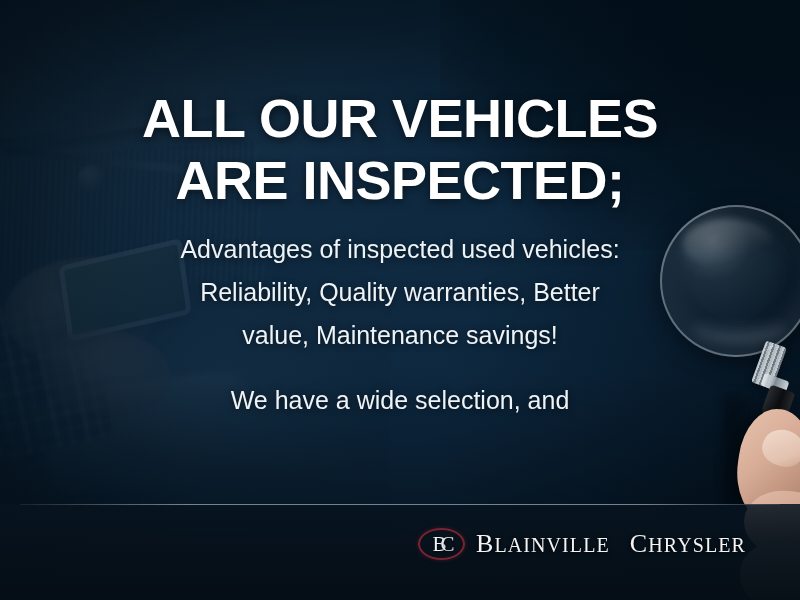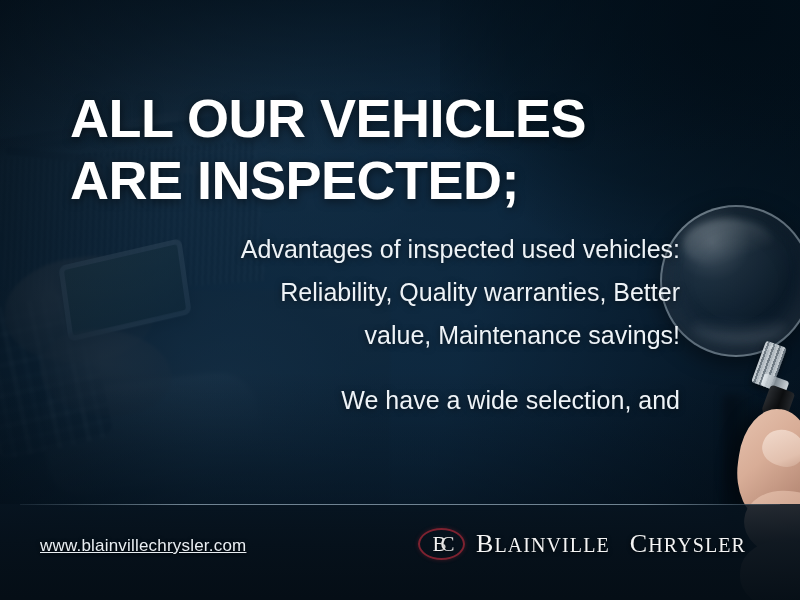--- a/index.html
+++ b/index.html
@@ -289,35 +289,36 @@
   
   .content {
     position: absolute;
     inset: 0;
     z-index: 5;
   }
 
   .headline {
     position: absolute;
     left: 0; right: 0; top: 52px;
+    text-align: center;
     color: #ffffff;
     font-size: 54px;
     font-weight: bold;
     line-height: 1.14;
     letter-spacing: -0.5px;
     text-shadow: 0 2px 10px rgba(0,0,0,.55);
     padding: 0 70px;
     box-sizing: border-box;
   }
   .headline-line { display: block; }
 
   .body-block {
     position: absolute;
     left: 0; right: 0; top: 228px;
-    text-align: right;
+    text-align: center;
     color: #eef3f7;
     font-size: 25px;
     line-height: 43px;
     font-weight: normal;
     text-shadow: 0 1px 6px rgba(0,0,0,.55);
     padding: 0 120px;
     box-sizing: border-box;
   }
   .para { margin: 0; }
   .para-gap { height: 22px; }
@@ -459,21 +460,20 @@
         <span class="para-line">Advantages of inspected used vehicles:</span>
         <span class="para-line">Reliability, Quality warranties, Better</span>
         <span class="para-line">value, Maintenance savings!</span>
       </p>
       <div class="para-gap"></div>
       <p class="para">
         <span class="para-line">We have a wide selection, and</span>
       </p>
     </div>
 
-    <a class="site-url" href="#">www.blainvillechrysler.com</a>
 
     <div class="logo">
       <div class="logo-mark">
         <div class="ring"></div>
         <div class="mono">
           <span class="b">B</span>
             <span class="c">C</span>
         </div>
       </div>
       <div class="logo-text">

